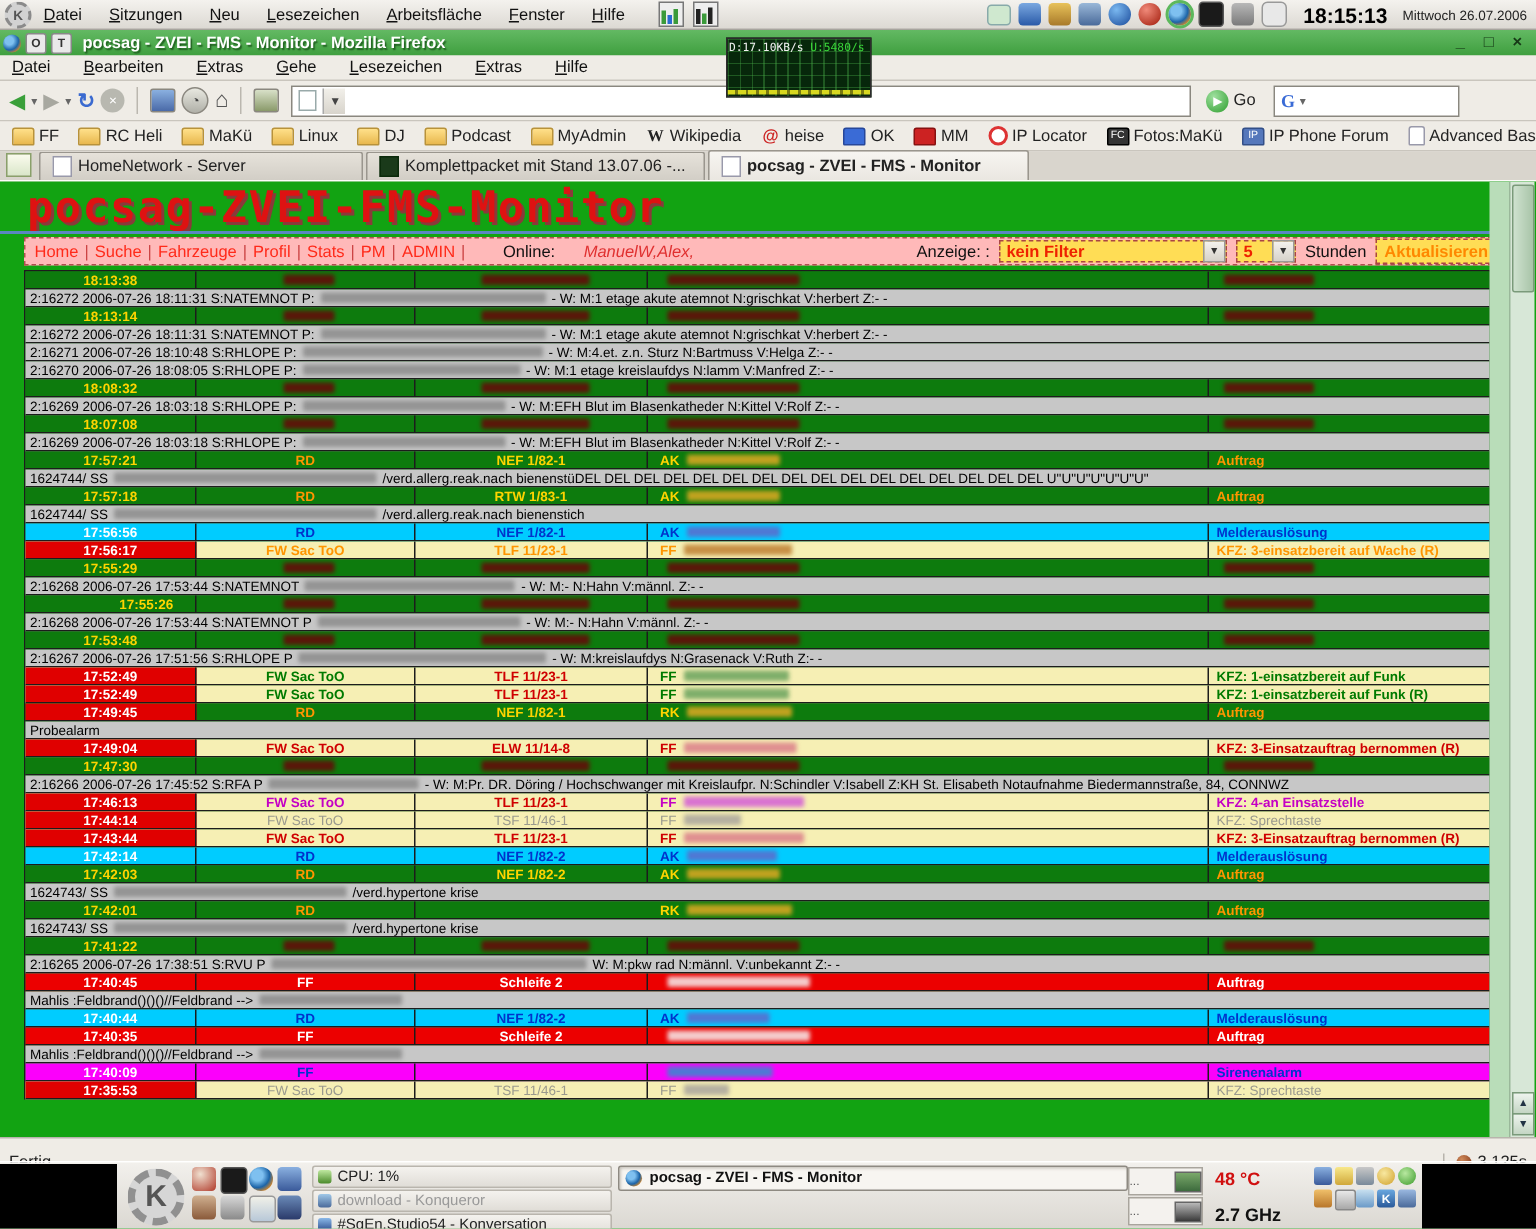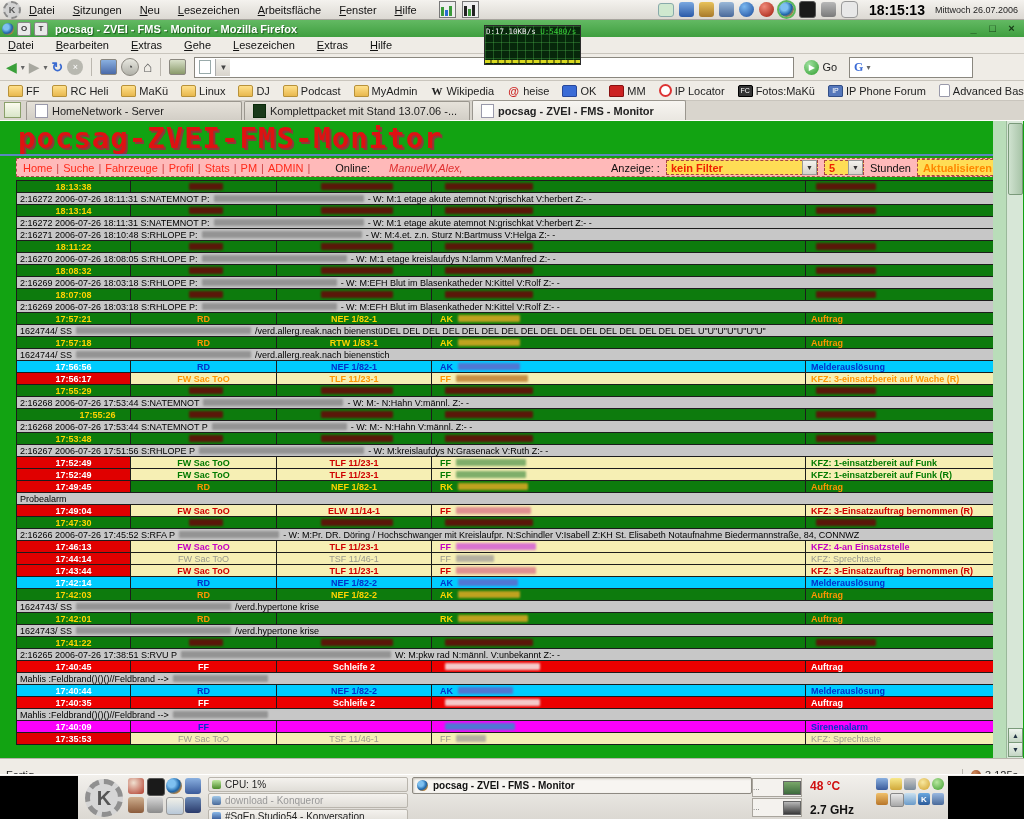--- a/index.html
+++ b/index.html
@@ -468,35 +468,20 @@
             <span> - W: M:1 etage akute atemnot N:grischkat V:herbert Z:- -</span>
           </div>
         </div>
         <div class="lr m">
           <div class="mc">
             <span>2:16271 2006-07-26 18:10:48 S:RHLOPE P:</span>
             <span class="cz cz-ms" style="width: 160px;"></span>
             <span> - W: M:4.et. z.n. Sturz N:Bartmuss V:Helga Z:- -</span>
           </div>
         </div>
-        <div class="lr e bg-grn">
-          <div class="c t" style="width: 114px;">18:11:22</div>
-          <div class="c o" style="width: 146px;">
-            <span class="cz cz-dk" style="width: 34px;"></span>
-          </div>
-          <div class="c v" style="width: 155px;">
-            <span class="cz cz-dk" style="width: 72px;"></span>
-          </div>
-          <div class="c n" style="width: 374px;">
-            <span class="cz cz-dk" style="width: 88px;"></span>
-          </div>
-          <div class="c s" style="width: 187px;">
-            <span class="cz cz-dk" style="width: 60px;"></span>
-          </div>
-        </div>
         <div class="lr m">
           <div class="mc">
             <span>2:16270 2006-07-26 18:08:05 S:RHLOPE P:</span>
             <span class="cz cz-ms" style="width: 145px;"></span>
             <span> - W: M:1 etage kreislaufdys N:lamm V:Manfred Z:- -</span>
           </div>
         </div>
         <div class="lr e bg-grn">
           <div class="c t" style="width: 114px;">18:08:32</div>
           <div class="c o" style="width: 146px;">
@@ -737,21 +722,21 @@
           <div class="mc">
             <span>Probealarm</span>
           </div>
         </div>
         <div class="lr e bg-crm">
           <div class="c t tb-red" style="width: 114px;">17:49:04</div>
           <div class="c o" style="width: 146px;">
             <span class="tx-re">FW Sac ToO</span>
           </div>
           <div class="c v" style="width: 155px;">
-            <span class="tx-re">ELW 11/14-1</span>
+            <span class="tx-re">ELW 11/14-8</span>
           </div>
           <div class="c n" style="width: 374px;">
             <span class="tx-re">FF</span>
             <span class="cz cz-re" style="width: 75px;"></span>
           </div>
           <div class="c s" style="width: 187px;">
             <span class="tx-re">KFZ: 3-Einsatzauftrag bernommen (R)</span>
           </div>
         </div>
         <div class="lr e bg-grn">

